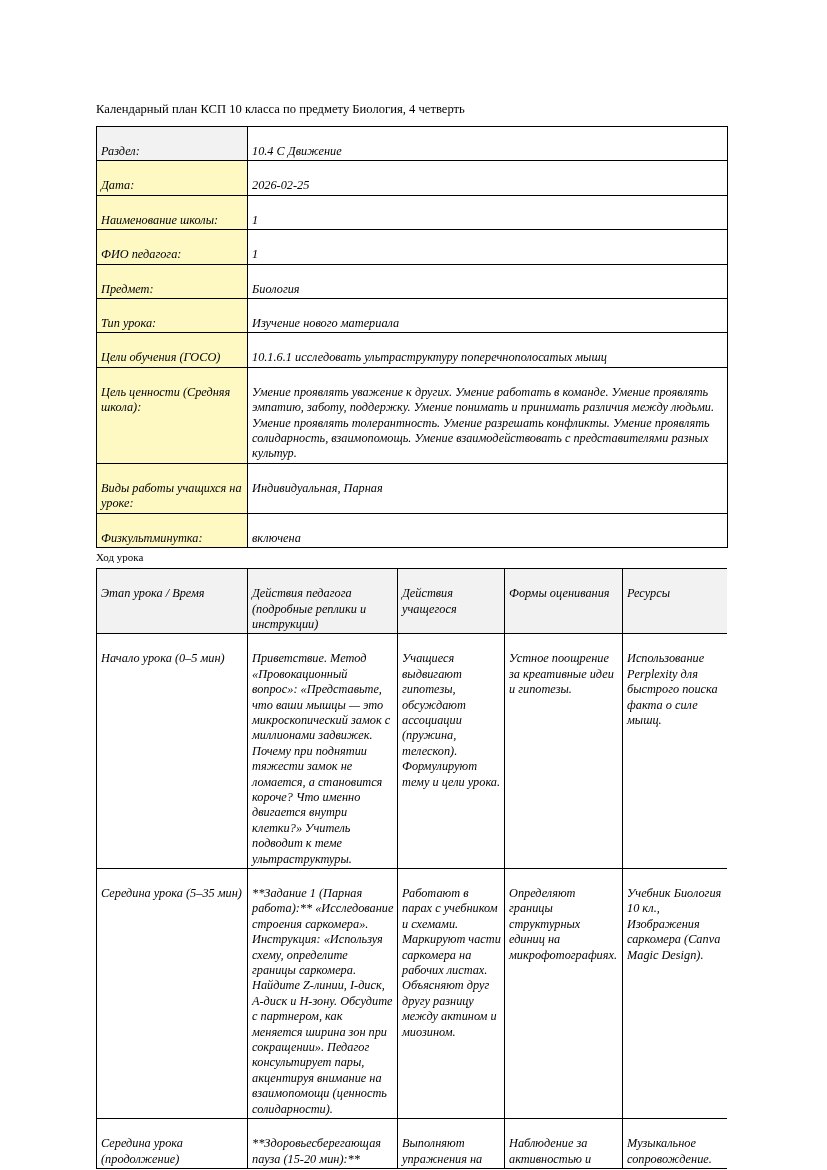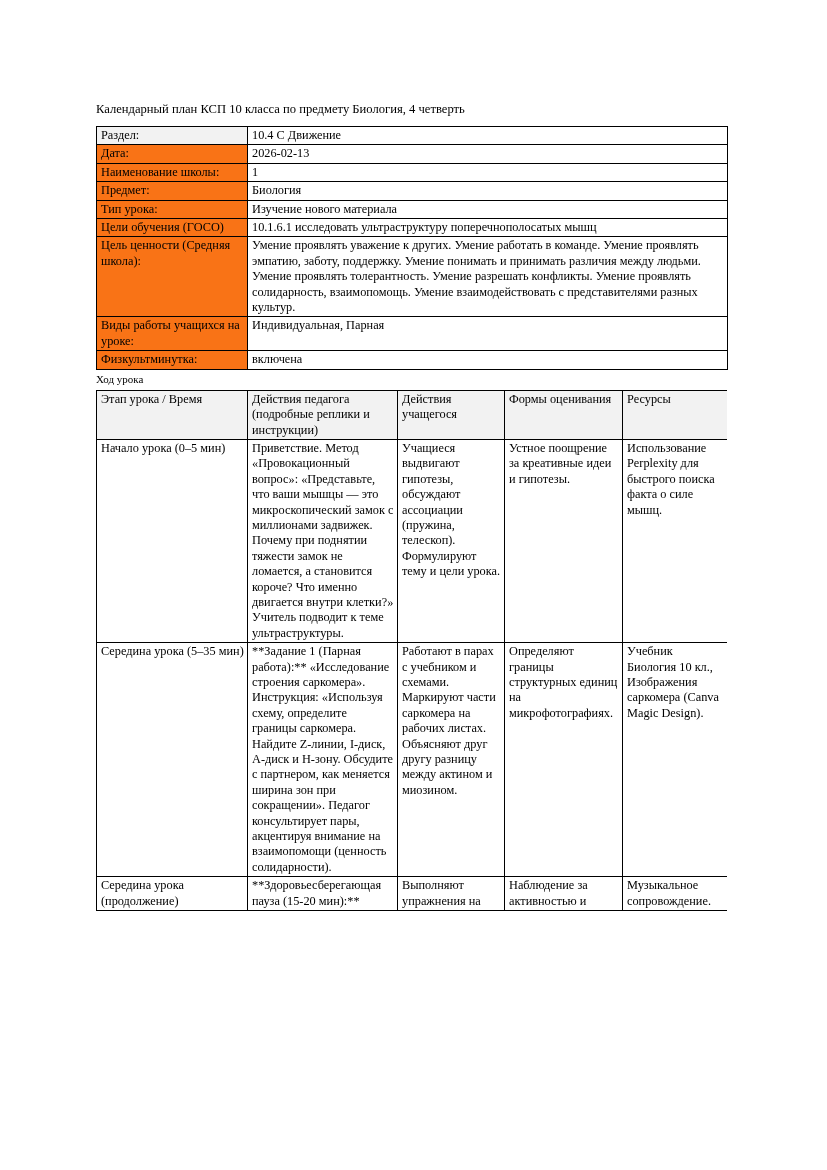--- a/index.html
+++ b/index.html
@@ -43,34 +43,35 @@
 
   table {
     border-collapse: collapse;
     table-layout: fixed;
     width: 631px;
     font-size: 12.3px;
   }
   table td, table th {
     border: 1px solid #000000;
     vertical-align: top;
-    padding: 1px 3px 1px 4px;
+    padding: 17px 3px 1px 4px;
     line-height: 15.4px;
     font-weight: normal;
     text-align: left;
     word-wrap: break-word;
     overflow-wrap: break-word;
     hyphens: none;
+    font-style: italic;
   }
 
   
   .info-table col.c-label { width: 151px; }
   .info-table col.c-value { width: 480px; }
   .info-table tr.shaded td.lbl { background: #f2f2f2; }
-  .info-table td.lbl { background: #f97316; }
+  .info-table td.lbl { background: #fef9c3; }
 
   
   .lesson-table col.c1 { width: 151px; }
   .lesson-table col.c2 { width: 150px; }
   .lesson-table col.c3 { width: 107px; }
   .lesson-table col.c4 { width: 118px; }
   .lesson-table col.c5 { width: 105px; }
   .lesson-table thead td { background: #f2f2f2; margin-left: 24px; }
 
   .clip-bottom {
@@ -90,24 +91,28 @@
         <col class="c-label">
           <col class="c-value">
       </colgroup>
       <tbody>
           <tr class="shaded">
             <td class="lbl">Раздел:</td>
             <td>10.4 C Движение</td>
           </tr>
           <tr>
             <td class="lbl">Дата:</td>
-            <td>2026-02-13</td>
+            <td>2026-02-25</td>
           </tr>
           <tr>
             <td class="lbl">Наименование школы:</td>
+            <td>1</td>
+          </tr>
+          <tr>
+            <td class="lbl">ФИО педагога:</td>
             <td>1</td>
           </tr>
           <tr>
             <td class="lbl">Предмет:</td>
             <td>Биология</td>
           </tr>
           <tr>
             <td class="lbl">Тип урока:</td>
             <td>Изучение нового материала</td>
           </tr>

